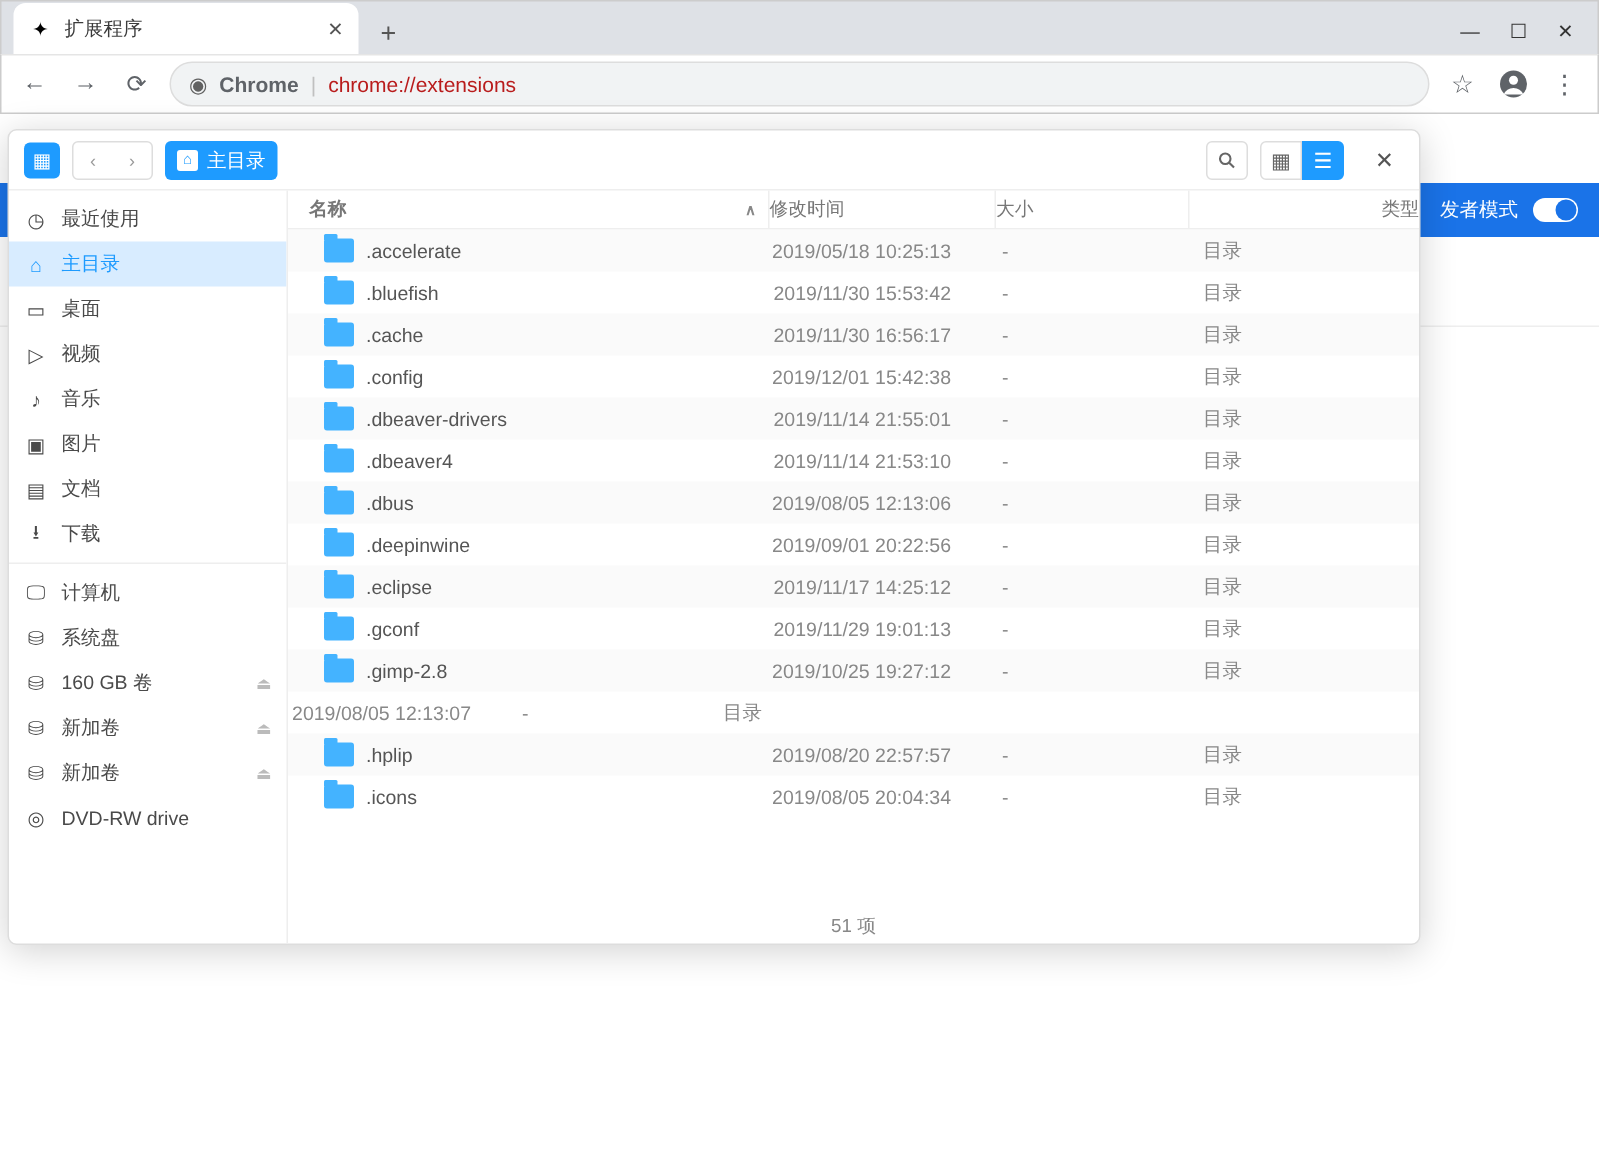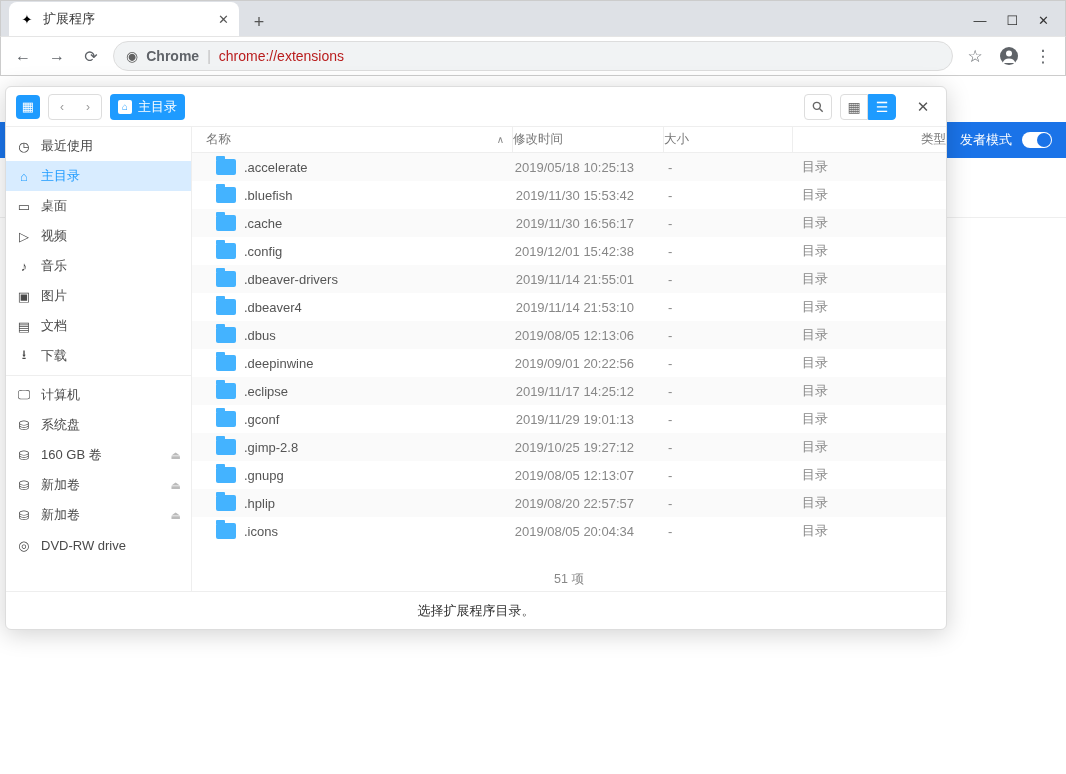--- a/index.html
+++ b/index.html
@@ -46,21 +46,21 @@
   .dlg-body { flex:1; display:flex; min-height:0;}
   .sidebar { width:186px; border-right:1px solid #eee; overflow:auto; padding:4px 0;}
   .side-item { height:30px; display:flex; align-items:center; padding:0 10px; gap:9px; font-size:13px; color:#4a4a4a; cursor:pointer;}
   .side-item.selected { background:#d8ecff; color:#1e9bff;}
   .side-item .eject { margin-left:auto; color:#bbb; font-size:11px;}
   .side-sep { height:1px; background:#eee; margin:4px 0;}
   .side-icn { width:16px; height:16px; display:flex; align-items:center; justify-content:center; color:inherit;}
 
   .filewrap { flex:1; display:flex; flex-direction:column; min-width:0;}
   .cols { height:26px; border-bottom:1px solid #eee; display:flex; align-items:center; font-size:12.5px; color:#777;}
-  .col-name { flex:0 0 320px; padding-left:14px; display:flex; align-items:center; gap:4px;}
+  .col-name { flex:0 0 320px; padding-left:14px; display:flex; align-items:center; gap:4px;font-weight:bold;}
   .col-name .sort { font-size:10px; margin-left:auto; margin-right:8px; color:#888;}
   .col-mtime { flex:0 0 150px; text-align:left;}
   .col-size { flex:0 0 128px; text-align:left;}
   .col-type { flex:1; text-align:right; padding-left:12px;}
   .colhdr-split{ width:1px; align-self:stretch; background:#eee;}
 
   .filelist { flex:1; overflow:auto;}
   .row { height:28px; display:flex; align-items:center; font-size:13px; color:#555;}
   .row:nth-child(odd){ background:#fafafa;}
   .cell-name { flex:0 0 320px; display:flex; align-items:center; gap:8px; padding-left:24px;}
@@ -317,24 +317,20 @@
           <div class="row">
             <div class="cell-name">
               <span class="folder-icn"></span>
               <span>.gimp-2.8</span>
             </div>
             <div class="cell-mtime">2019/10/25 19:27:12</div>
             <div class="cell-size">-</div>
             <div class="cell-type">目录</div>
           </div>
           <div class="row">
-            <div class="cell-name">
-              <span class="folder-icn"></span>
-              <span>.gnupg</span>
-            </div>
             <div class="cell-mtime">2019/08/05 12:13:07</div>
             <div class="cell-size">-</div>
             <div class="cell-type">目录</div>
           </div>
           <div class="row">
             <div class="cell-name">
               <span class="folder-icn"></span>
               <span>.hplip</span>
             </div>
             <div class="cell-mtime">2019/08/20 22:57:57</div>
@@ -348,14 +344,13 @@
             </div>
             <div class="cell-mtime">2019/08/05 20:04:34</div>
             <div class="cell-size">-</div>
             <div class="cell-type">目录</div>
           </div>
         </div>
       <div class="count-row">51 项</div>
     </div>
   </div>
 
-  <div class="dlg-msg">选择扩展程序目录。</div>
 </div>
 
 </body></html>

